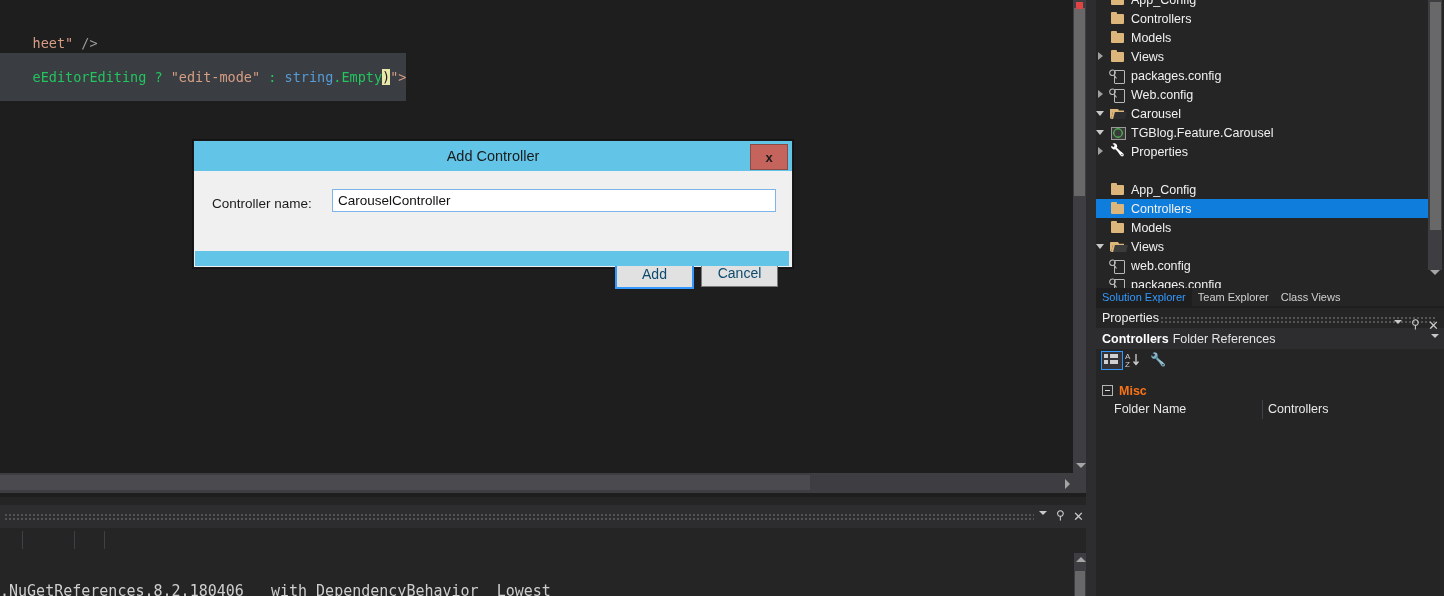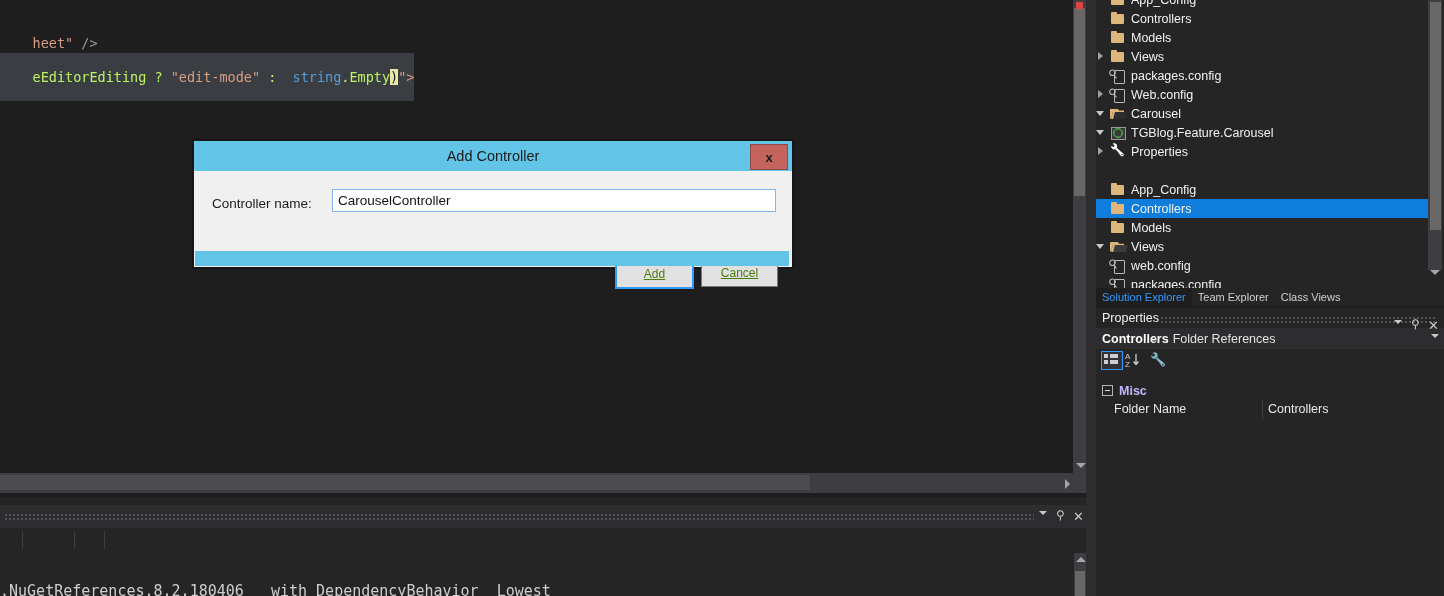--- a/index.html
+++ b/index.html
@@ -22,22 +22,22 @@
     position:absolute;left:0;
     font-family:"DejaVu Sans Mono","Liberation Mono",monospace;
     font-size:13.5px;
     white-space:pre;
     letter-spacing:0px;
   }
   .ln1{top:19px;}
   .ln2{top:53px;}
   .c-str{color:#d69d85;}
   .c-tag{color:#9b9b9b;}
-  .c-plain{color:#bef264;}
-  .c-kw{color:#569cd6;margin-left:8px;}
+  .c-plain{color:#22c55e;}
+  .c-kw{color:#569cd6;}
   .sel{background:#3a3d41;}
   .brace-hl{background:#e8e8aa;color:#1e1e1e;}
 
   
   #editor-vscroll{
     left:1073px;top:0;width:13px;height:473px;background:#3e3e42;
   }
   #editor-vthumb{
     left:1074px;top:8px;width:11px;height:188px;background:#686868;
   }
@@ -238,21 +238,21 @@
   #props-misc{
     left:0;top:74px;width:348px;height:17px;display:flex;align-items:center;
   }
   .minus-box{
     width:9px;height:9px;border:1px solid #b5b5b5;position:relative;
     margin-left:6px;margin-right:6px;flex:0 0 9px;
   }
   .minus-box::after{
     content:"";position:absolute;left:1.5px;top:3.5px;width:5px;height:1px;background:#d8d8d8;
   }
-  #props-misc .lbl{font-weight:bold;font-size:12.5px;color:#c4b5fd;}
+  #props-misc .lbl{font-weight:bold;font-size:12.5px;color:#f97316;}
 
   #props-row{
     left:0;top:92px;width:348px;height:19px;
   }
   #props-row .key{position:absolute;left:18px;top:2px;font-size:12.5px;color:#e8e8e8;}
   #props-row .val{position:absolute;left:172px;top:2px;font-size:12.5px;color:#e8e8e8;}
   #props-sep{left:166px;top:92px;width:1px;height:19px;background:#3f3f46;}
 
   
   #dialog{
@@ -281,24 +281,23 @@
   }
   #dlg-input{
     position:absolute;left:137px;top:18px;width:444px;height:23px;
     background:#ffffff;border:1px solid #7eb4ea;box-sizing:border-box;
     color:#111;font-size:13.5px;padding:2px 5px;outline:none;
     font-family:"Liberation Sans", sans-serif;
   }
   #dlg-btnrow{position:absolute;left:0;top:88px;width:598px;height:34px;}
   .dlg-btn{
     position:absolute;top:0;width:75px;height:26px;
-    background:#e1e1e1;color:#4d7c0f;font-size:12px;
+    background:#e1e1e1;color:#0c4a6e;font-size:14px;
     display:flex;align-items:center;justify-content:center;cursor:default;
     font-family:"Liberation Sans", sans-serif;
-    text-decoration:underline;
   }
   #dlg-add{left:420px;border:2px solid #3399ff;}
   #dlg-cancel{left:506px;border:1px solid #7a7a7a;}
   #dlg-footer{
     position:absolute;left:1px;top:110px;width:594px;height:15px;background:#62c5e8;
   }
 
   .arrow-down{
     width:0;height:0;border-left:5px solid transparent;
     border-right:5px solid transparent;border-top:5px solid #a5a5a5;

